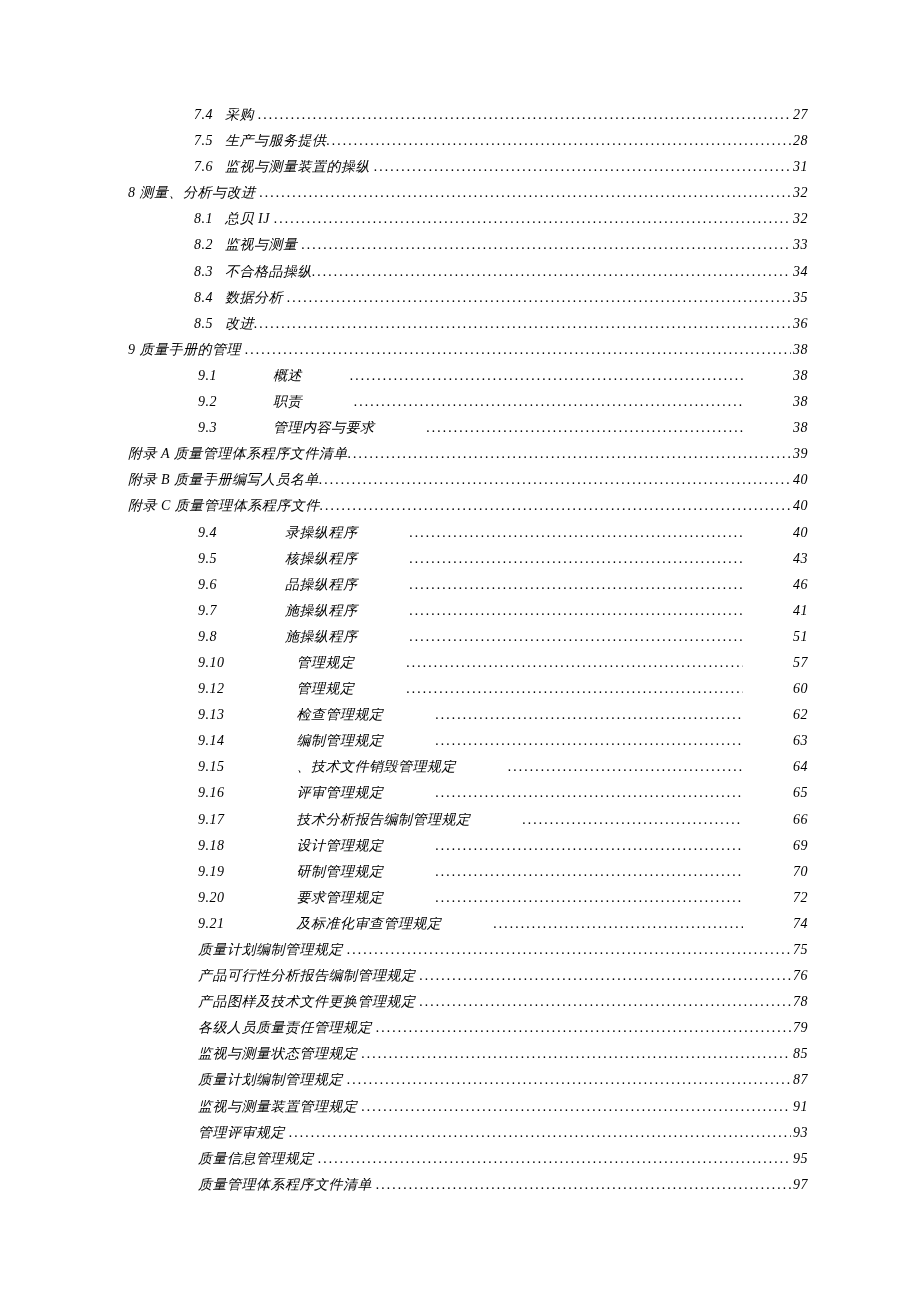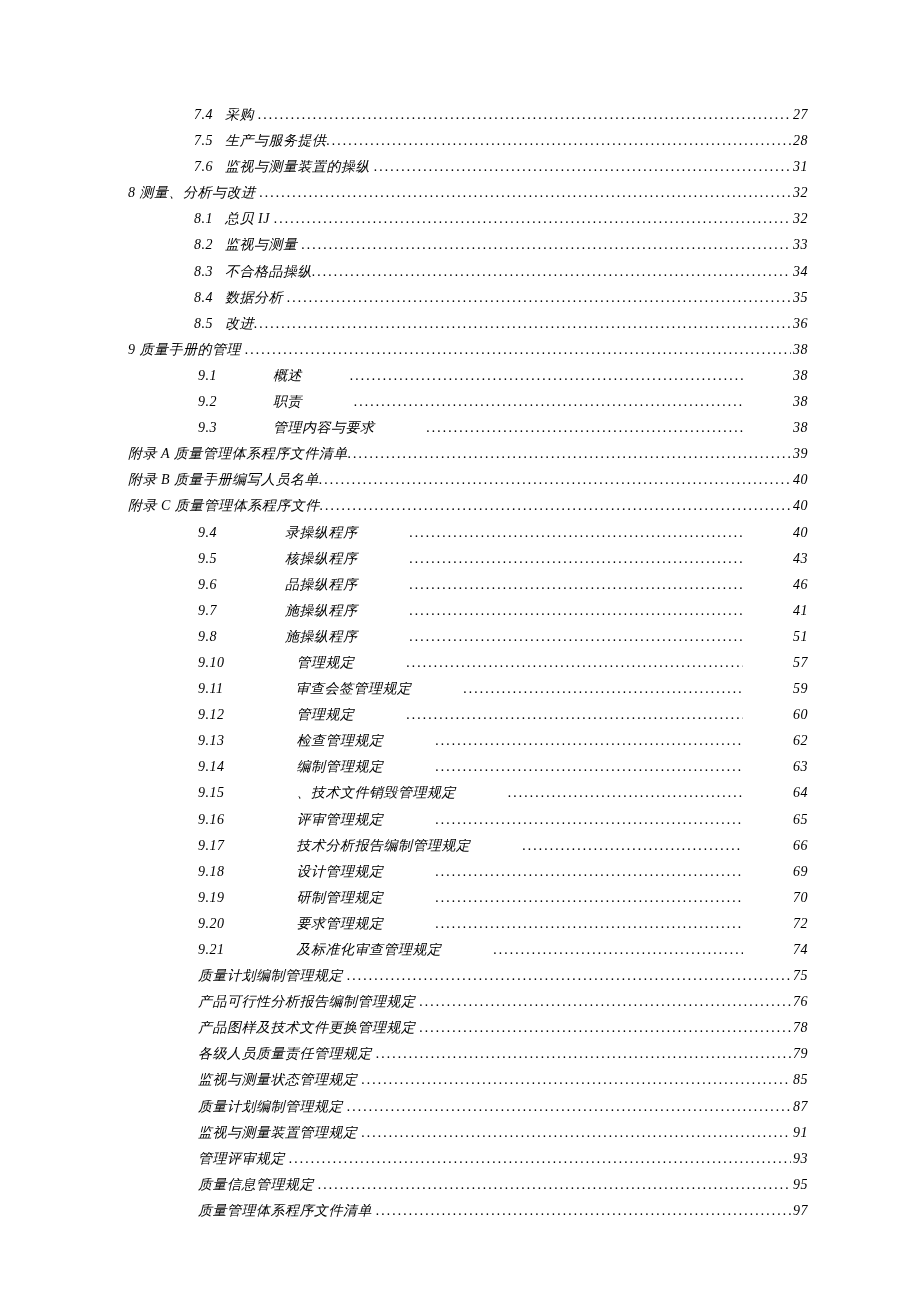--- a/index.html
+++ b/index.html
@@ -182,26 +182,20 @@
         <span class="dots"></span>
         <span class="page-no">51</span>
       </div>
       <div class="toc-row indent2">
         <span class="num-col">9.10      </span>
         <span class="title">管理规定 </span>
         <span class="dots"></span>
         <span class="page-no">57</span>
       </div>
       <div class="toc-row indent2">
-        <span class="num-col">9.11      </span>
-        <span class="title">审查会签管理规定 </span>
-        <span class="dots"></span>
-        <span class="page-no">59</span>
-      </div>
-      <div class="toc-row indent2">
         <span class="num-col">9.12      </span>
         <span class="title">管理规定 </span>
         <span class="dots"></span>
         <span class="page-no">60</span>
       </div>
       <div class="toc-row indent2">
         <span class="num-col">9.13      </span>
         <span class="title">检查管理规定 </span>
         <span class="dots"></span>
         <span class="page-no">62</span>

